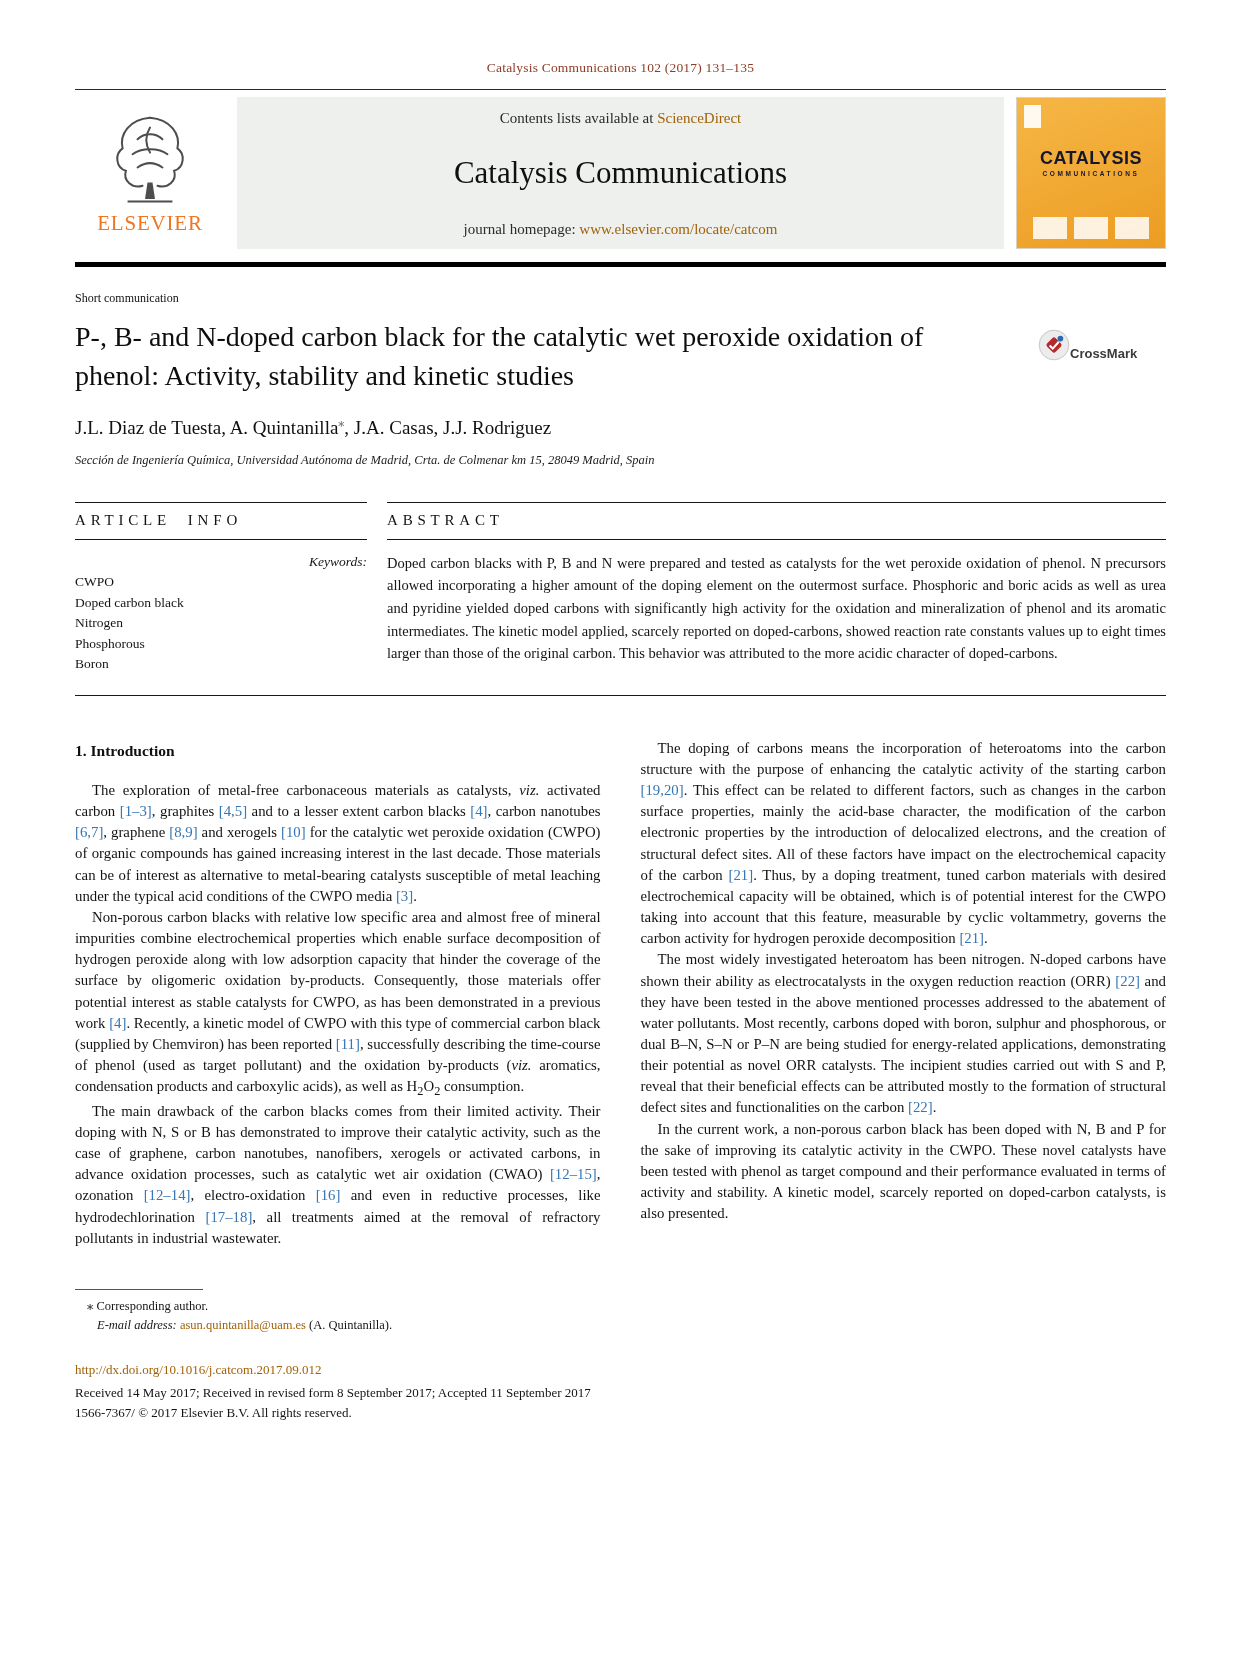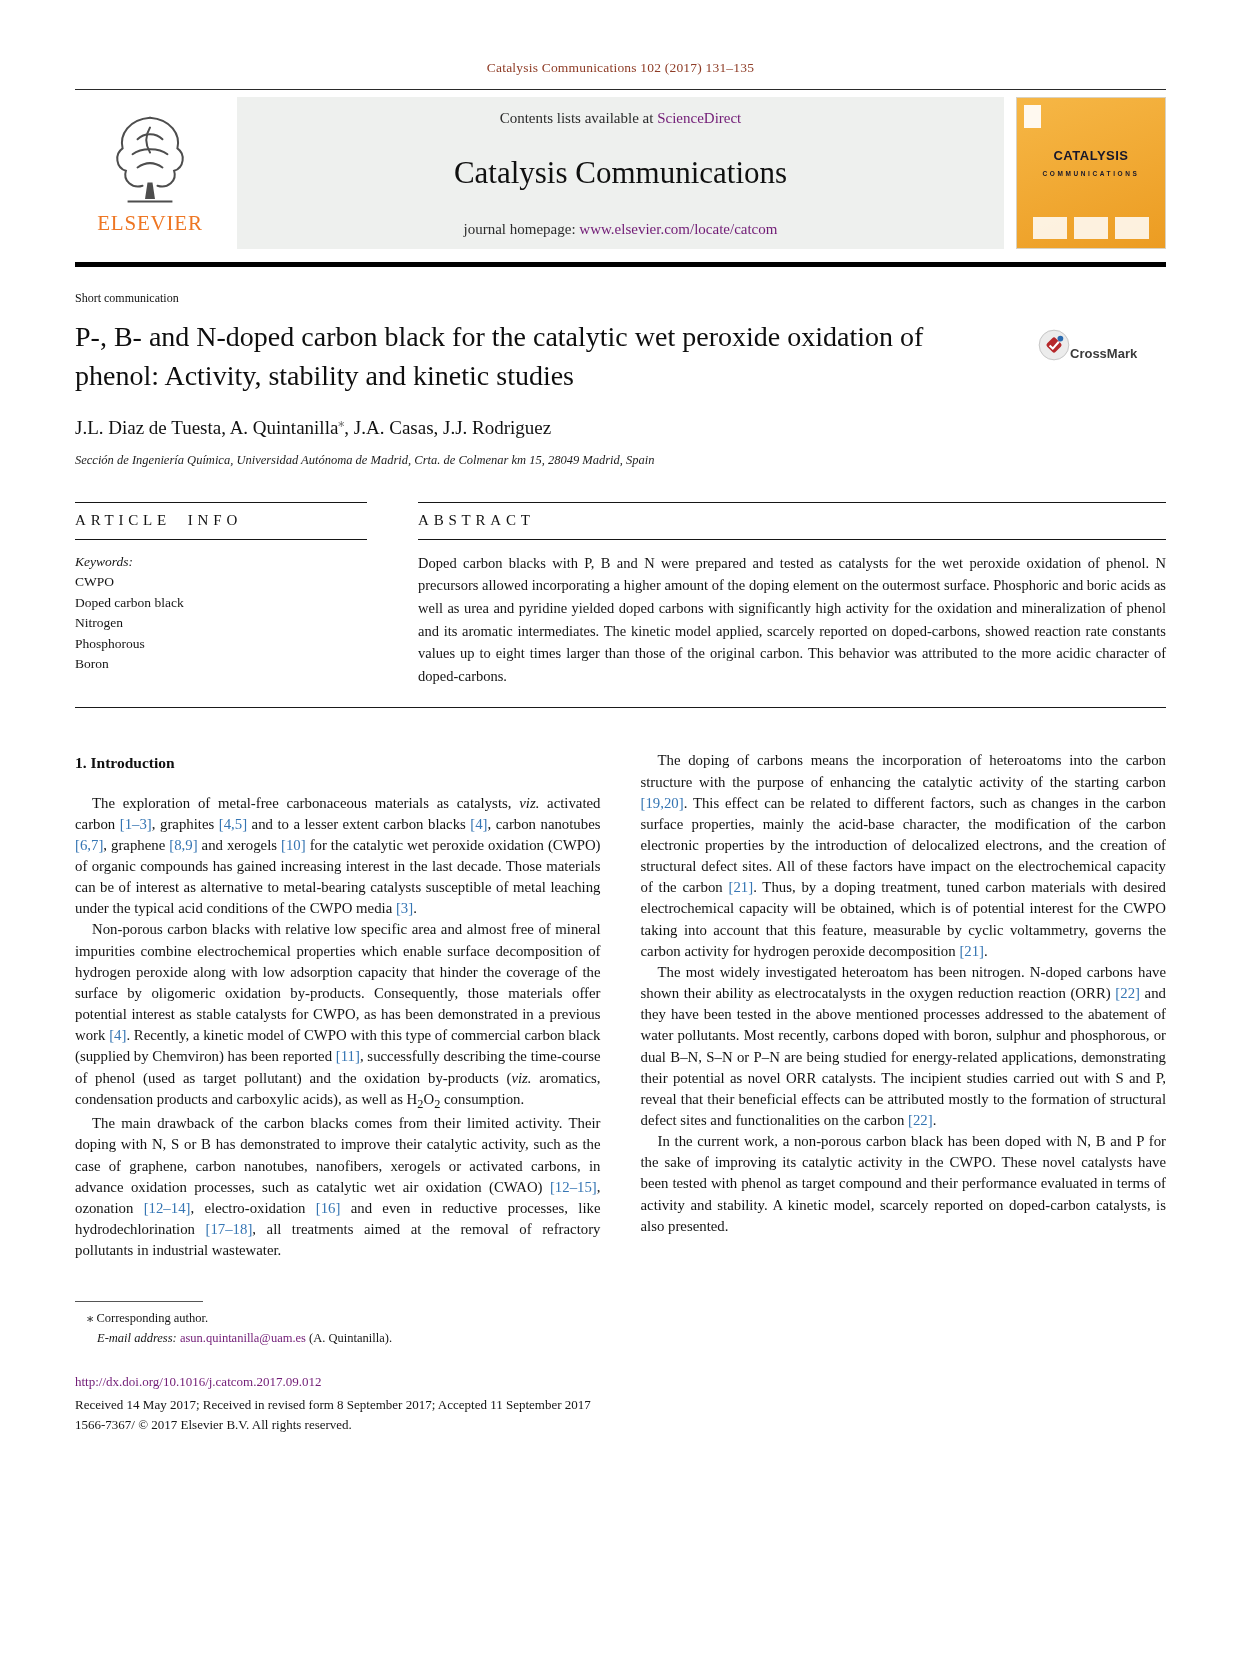--- a/index.html
+++ b/index.html
@@ -1,59 +1,59 @@
 <!DOCTYPE html>
 <html><head>
 <meta charset="utf-8">
 <style>
   * { box-sizing: border-box; margin: 0; padding: 0; }
   html, body { background: #ffffff; }
   body { font-family: "Liberation Serif", "DejaVu Serif", serif; color: #141414; }
   .page { width: 1241px; height: 1654px; margin: 0 auto; background: #fff; padding: 0 75px; position: relative; overflow: hidden; }
 
-  .link { color: #701a75; text-decoration: none; cursor: pointer; }
+  .link { color: #a16207; text-decoration: none; cursor: pointer; }
   .cite { color: #3575b3; }
   .it { font-style: italic; margin-top: 36px; }
 
   .top-citation { padding-top: 60px; text-align: center; font-size: 13.5px; color: #8e3b25; letter-spacing: .2px; }
 
   .masthead { margin-top: 13px; border-top: 1px solid #2a2a2a; display: flex; align-items: stretch; padding: 7px 0; }
   .logo-block { width: 150px; flex: none; display: flex; flex-direction: column; align-items: center; justify-content: center; }
   .elsevier-word { font-size: 21px; color: #ee7623; letter-spacing: .8px; margin-top: 2px; }
   .banner { flex: 1; background: #eef0ee; margin: 0 12px; text-align: center; display: flex; flex-direction: column; justify-content: space-between; padding: 13px 10px 11px; }
   .contents-line { font-size: 15px; color: #2b2b2b; }
   .journal-title { font-size: 31px; color: #101010; margin: 6px 0 8px; font-weight: 400; }
   .homepage-line { font-size: 15px; color: #2b2b2b; }
 
   .cover { width: 150px; height: 152px; flex: none; align-self: center; background: linear-gradient(160deg, #f6b746, #ec9c22); border: 1px solid #d9d2c2; position: relative; overflow: hidden; }
   .cover-mini { position: absolute; top: 7px; left: 7px; width: 17px; height: 23px; background: rgba(255,255,255,.92); }
-  .cover-title { position: absolute; top: 50px; left: 0; right: 0; text-align: center; font-family: "Liberation Sans", sans-serif; font-weight: 700; font-size: 13px; color: #17172b; letter-spacing: .5px; }
+  .cover-title { position: absolute; top: 50px; left: 0; right: 0; text-align: center; font-family: "Liberation Sans", sans-serif; font-weight: 700; font-size: 18px; color: #17172b; letter-spacing: .5px; }
   .cover-subtitle { position: absolute; top: 72px; left: 0; right: 0; text-align: center; font-family: "Liberation Sans", sans-serif; font-weight: 700; font-size: 6.5px; color: #17172b; letter-spacing: 2.6px; }
   .cover-imgs { position: absolute; bottom: 9px; left: 0; right: 0; display: flex; gap: 7px; justify-content: center; }
   .cover-imgs span { width: 34px; height: 22px; background: rgba(255,255,255,.85); display: block; }
 
   .black-bar { height: 5px; background: #000; margin-top: 6px; }
 
   .article-type { margin-top: 24px; font-size: 12px; color: #111; }
 
   .title-row { display: flex; margin-top: 11px; }
   h1.title { flex: 1; font-size: 28px; font-weight: 400; line-height: 1.4; color: #0e0e0e; padding-right: 34px; }
   .crossmark { width: 128px; flex: none; display: flex; align-items: flex-end; align-self: flex-start; margin-top: 12px; }
   .crossmark-label { font-family: "Liberation Sans", sans-serif; font-size: 13px; color: #3a3a3a; font-weight: 700; }
 
   .authors { margin-top: 21px; font-size: 19px; color: #111; }
   .authors sup { font-size: 12px; color: #666; }
   .affiliation { margin-top: 13px; font-size: 12.5px; font-style: italic; color: #1c1c1c; }
 
-  .info-abstract { margin-top: 34px; display: flex; gap: 51px; border-bottom: 1px solid #1a1a1a; padding-bottom: 20px; }
+  .info-abstract { margin-top: 34px; display: flex; gap: 20px; border-bottom: 1px solid #1a1a1a; padding-bottom: 20px; }
   .info-col { width: 292px; flex: none; }
   .abs-col { flex: 1; min-width: 0; }
   .col-heading { border-top: 1px solid #161616; border-bottom: 1px solid #161616; padding: 9px 0 10px; font-size: 15px; letter-spacing: .32em; word-spacing: .55em; color: #111; }
   .keywords { margin-top: 12px; font-size: 13.5px; line-height: 1.52; }
-  .kw-label { font-style: italic; }
+  .kw-label { font-style: italic; text-align: right; }
   .abstract-text { margin-top: 12px; font-size: 14.5px; line-height: 1.56; text-align: justify; color: #141414; }
 
   .body-cols { margin-top: 42px; display: flex; gap: 40px; }
   .body-col { flex: 1; min-width: 0; font-size: 14.8px; line-height: 1.43; text-align: justify; color: #121212; }
   .sec-heading { font-size: 15.5px; font-weight: 700; margin: 2px 0 18px; color: #0f0f0f; }
   .bpara { text-indent: 17px; margin: 0; }
 
   .footnote { margin-top: 40px; width: 520px; font-size: 12.5px; line-height: 1.55; }
   .fn-rule { width: 128px; border-top: 1px solid #555; margin-bottom: 7px; }
   .fn-corr { padding-left: 12px; }

